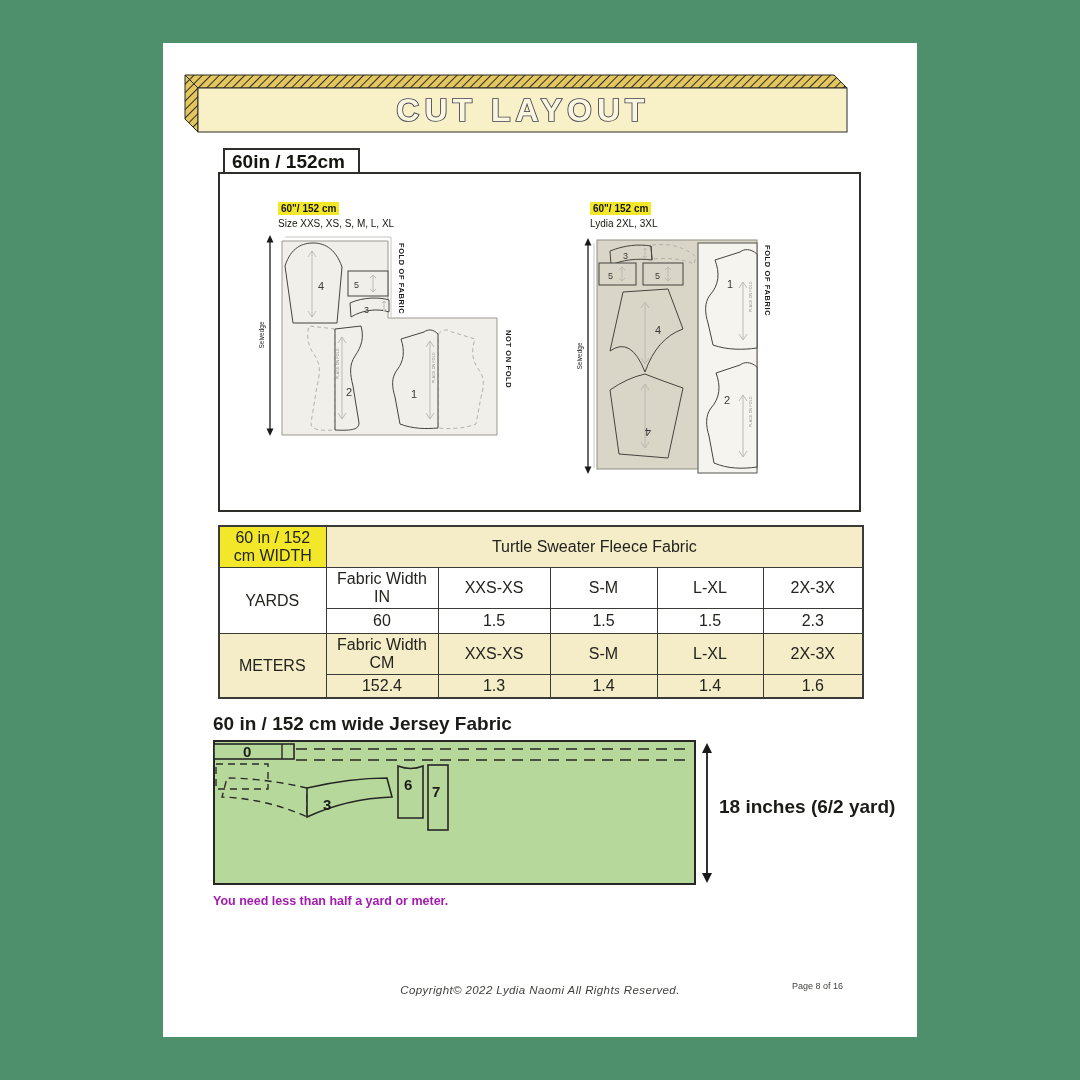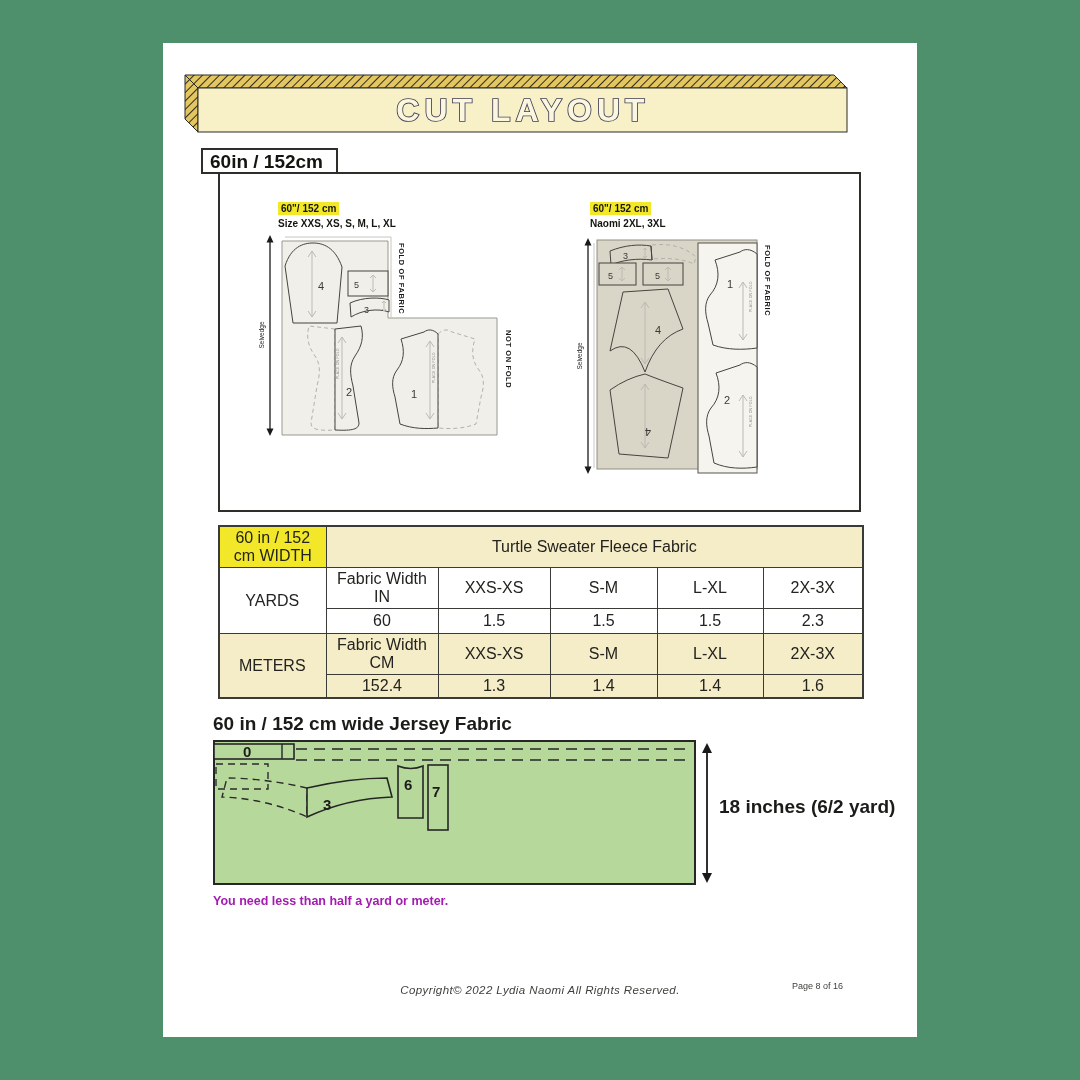--- a/index.html
+++ b/index.html
@@ -13,21 +13,21 @@
   .banner-title-text{font-family:"Liberation Sans",sans-serif;font-weight:bold;
     letter-spacing:5px;}
 
   
   .tab{border:2px solid #2e2e2a;font-size:19px;font-weight:bold;color:#15150f;
        line-height:24px;padding-left:7px;background:#fff;box-sizing:border-box;}
   .bigbox{border:2px solid #2e2e2a;background:#fff;box-sizing:border-box;}
 
   
   .hl{background:#F2E829;font-weight:bold;font-size:10px;padding:1px 3px;display:inline-block;color:#15150f;}
-  .sz{font-size:10px;font-weight:bold;color:#15150f;margin-top:2px;}
+  .sz{font-size:10px;font-weight:normal;color:#15150f;margin-top:2px;}
 
   
   .arr{stroke:#1a1a1a;stroke-width:1.3px;}
   .arrh{fill:#1a1a1a;stroke:none;}
   .selvedge-t{font-size:6.5px;fill:#1a1a1a;}
   .fold-t{font-size:7.5px;font-weight:bold;fill:#1a1a1a;letter-spacing:0.6px;}
   .echo{fill:none;stroke:#c7c6bf;stroke-width:1px;}
   .fabric-light{fill:#F0EFEA;stroke:#9a998f;stroke-width:1px;}
   .fabric-beige{fill:#D9D5C7;stroke:#8f8e83;stroke-width:1px;}
   .strip{fill:#F5F4EF;stroke:#55544c;stroke-width:1px;}
@@ -71,31 +71,31 @@
         <rect width="6" height="6" fill="#E3C65F"></rect>
         <line x1="0" y1="0" x2="0" y2="6" stroke="#2e2b1e" stroke-width="2"></line>
       </pattern>
     </defs>
     <path d="M 0,0 L 649,0 L 662,13 L 13,13 Z" fill="url(#hatch)" stroke="#2b2b26" stroke-width="1"></path>
     <path d="M 0,0 L 13,13 L 13,57 L 0,44 Z" fill="url(#hatch)" stroke="#2b2b26" stroke-width="1"></path>
     <rect x="13" y="13" width="649" height="44" fill="#F8F0C6" stroke="#2b2b26" stroke-width="1"></rect>
     <text class="banner-title-text" x="338" y="46" font-size="32" text-anchor="middle" fill="#FBF6DE" stroke="#3E3B55" stroke-width="1.7" paint-order="stroke">CUT LAYOUT</text>
   </svg>
 
-  <div class="abs tab" style="left:38px;top:105px;width:137px;height:26px">60in / 152cm</div>
+  <div class="abs tab" style="left:60px;top:105px;width:137px;height:26px">60in / 152cm</div>
   <div class="abs bigbox" style="left:55px;top:129px;width:643px;height:340px"></div>
 
   <div class="abs" style="left:115px;top:155px">
     <span class="hl">60"/ 152 cm</span>
     <div class="sz">Size XXS, XS, S, M, L, XL</div>
   </div>
 
   <div class="abs" style="left:427px;top:155px">
     <span class="hl">60"/ 152 cm</span>
-    <div class="sz">Naomi 2XL, 3XL</div>
+    <div class="sz">Lydia 2XL, 3XL</div>
   </div>
 
   <svg class="abs" style="left:95px;top:190px" width="262" height="205" viewBox="0 0 262 205">
     <defs>
       <path id="d1p2" d="M 77,96 L 103,93 C 106,104 104,113 97,123 C 91,132 92,141 95,153 L 101,190 C 101,196 95,198 77,197 Z"></path>
       <path id="d1p1" d="M 180,101 C 175,96 170,96 166,99 L 143,106 C 147,118 146,128 139,137 C 133,145 134,154 137,164 L 142,191 C 155,196 168,196 180,195 Z"></path>
     </defs>
 
     <g>
       <line class="arr" x1="12" y1="6" x2="12" y2="199"></line>

